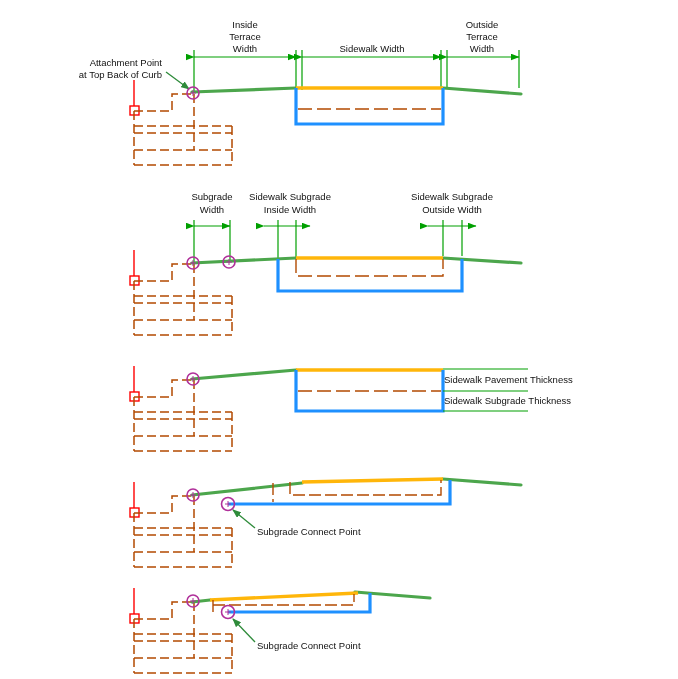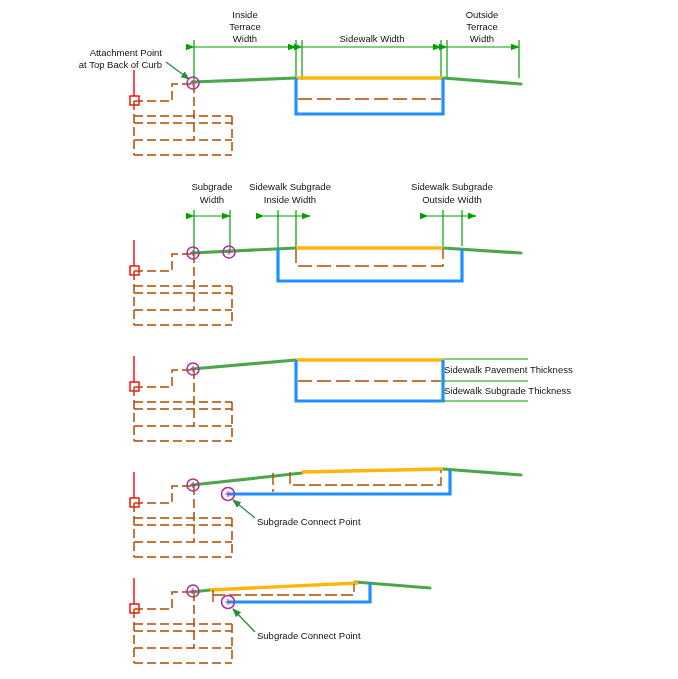--- a/index.html
+++ b/index.html
@@ -10,21 +10,21 @@
   body {
     width: 678px;
     height: 679px;
     font-family: "Liberation Sans", sans-serif;
     position: relative;
     overflow: hidden;
   }
   #canvas-root {
     position: absolute;
     left: 0;
-    top: 0;
+    top: 10px;
     width: 678px;
     height: 509px;
   }
   svg.diagram {
     position: absolute;
     left: 0;
     top: 0;
     width: 678px;
     height: 679px;
     display: block;

